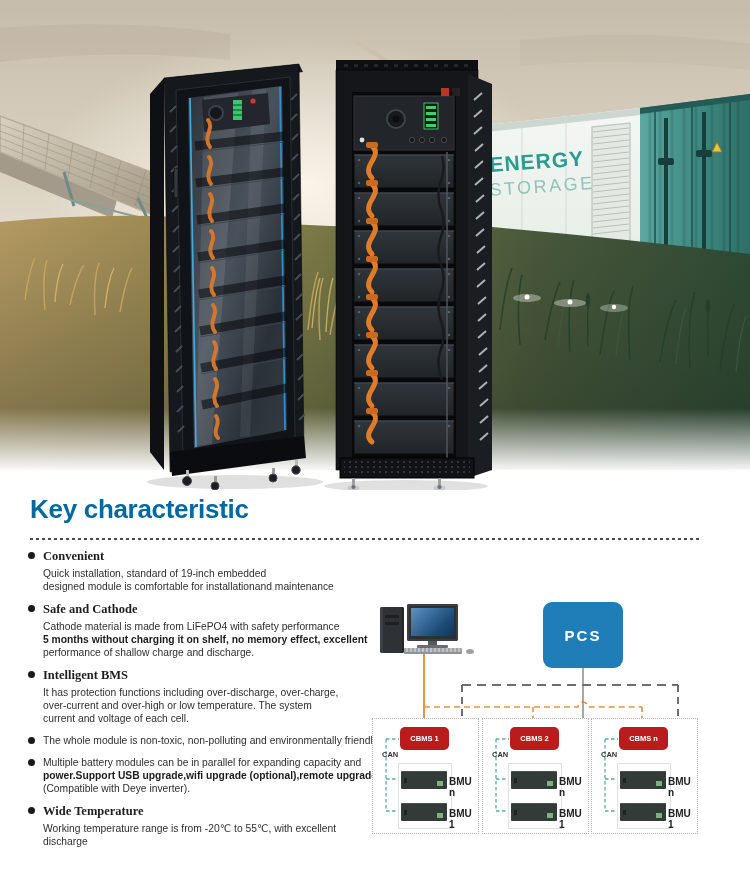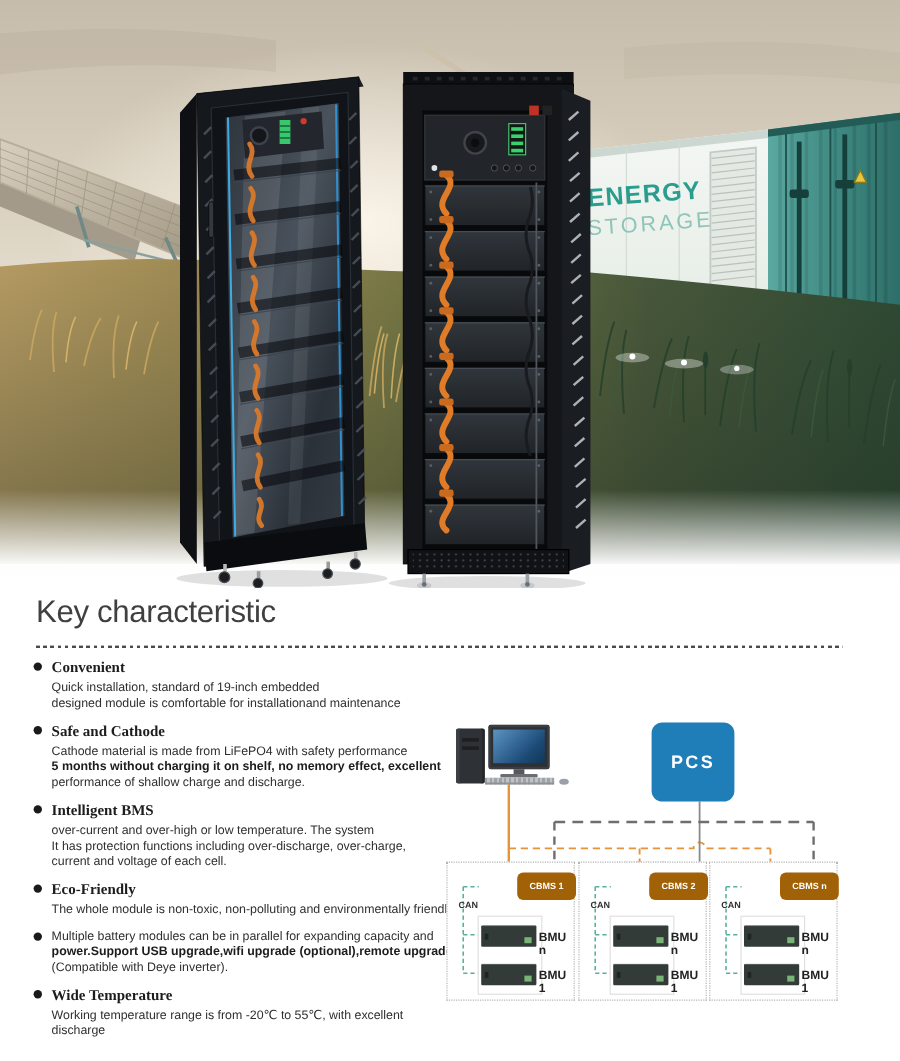--- a/index.html
+++ b/index.html
@@ -4,32 +4,32 @@
 <style>
   html,body{margin:0;padding:0;background:#fff;}
   body{width:750px;height:884px;position:relative;overflow:hidden;
        font-family:"Liberation Sans","DejaVu Sans",sans-serif;color:#222;}
   .abs{position:absolute;}
   
   #hero{left:0;top:0;width:750px;height:490px;}
   #hero svg{display:block;}
   .hero-word1{font-weight:bold;letter-spacing:1px;}
   
-  #section-title{left:30px;top:494px;font-size:26px;font-weight:400;color:#404040;letter-spacing:-0.3px;}
+  #section-title{left:30px;top:494px;font-size:26px;font-weight:700;color:#0369a1;letter-spacing:-0.3px;}
   #separator{left:30px;top:538px;width:672px;height:2px;
     background:repeating-linear-gradient(90deg,#4a4a4a 0 3px,transparent 3px 6px);}
   
   #features{left:28px;top:549px;width:352px;}
   .feature{margin-bottom:9px;position:relative;padding-left:15px;}
   .feature .dot{position:absolute;left:0;top:3px;width:7px;height:7px;border-radius:50%;background:#1a1a1a;}
   .f-title{font-size:12.5px;font-weight:bold;color:#1d1d1d;margin-bottom:3px;font-family:Liberation Serif, serif;}
   .f-line{font-size:10.3px;line-height:13px;color:#2e2e2e;}
   .f-line.bold{font-weight:bold;color:#1c1c1c;}
   
-  .pcs{left:543px;top:602px;width:69px;height:66px;background:#1f7db8;border-radius:9px;
+  .pcs{left:543px;top:602px;width:80px;height:66px;background:#1f7db8;border-radius:9px;
        color:#fff;font-weight:bold;font-size:15px;letter-spacing:2px;
        display:flex;align-items:center;justify-content:center;}
   .bus-label{font-size:7.5px;font-weight:bold;text-align:center;width:80px;margin-top:45px;}
   #lbl-can485{left:494px;top:671px;color:#3a3a3a;}
   #lbl-tcpip{left:475px;top:693px;color:#6b6b6b;}
   
   .tower{left:380px;top:607px;width:24px;height:46px;background:#2e3135;border-radius:2px;
          box-shadow:inset 3px 0 0 #3c4046, inset -2px 0 0 #232528;}
   .tower i{position:absolute;left:5px;right:5px;height:3px;background:#1d1f22;display:block;}
   .monitor{left:407px;top:604px;width:51px;height:37px;background:#2e3134;border-radius:2px;
@@ -38,22 +38,22 @@
           background:linear-gradient(135deg,#5b94c4,#1c4a76 70%,#123656);}
   .m-stand{left:428px;top:641px;width:9px;height:4px;background:#55585c;}
   .m-base{left:417px;top:645px;width:31px;height:3px;background:#6a6e72;border-radius:1px;}
   .keyboard{left:404px;top:648px;width:58px;height:6px;border-radius:1px;background:#b4b8bc;
             box-shadow:inset 0 -2px 0 #8e9296;
             background-image:repeating-linear-gradient(90deg,#9fa3a7 0 2px,#c0c4c8 2px 4px);}
   .mouse{left:466px;top:649px;width:8px;height:5px;border-radius:50%;background:#9aa0a6;}
   
   .group{top:718px;width:105px;height:114px;border:1px dotted #b5b5b5;background:#fff;}
   .g1{left:372px;} .g2{left:482px;} .g3{left:591px;}
-  .cbms{position:absolute;left:27px;top:8px;width:49px;height:23px;background:#a16207;border-radius:5px;
-        color:#fff;font-size:7.5px;font-weight:bold;display:flex;align-items:center;justify-content:center;margin-left:31px;}
+  .cbms{position:absolute;left:27px;top:8px;width:49px;height:23px;background:#b91c1c;border-radius:5px;
+        color:#fff;font-size:7.5px;font-weight:bold;display:flex;align-items:center;justify-content:center;}
   .can-lbl{position:absolute;left:9px;top:31px;font-size:7.5px;font-weight:bold;color:#333;}
   .panel{position:absolute;left:25px;top:44px;width:52px;height:64px;background:#fff;border:1px solid #e0e0e0;}
   .bmu{position:absolute;left:28px;width:46px;height:17px;background:#333b39;border-radius:1px;
        border-top:1px solid #4a5350;}
   .bmu .tag{position:absolute;right:4px;bottom:3px;width:6px;height:5px;background:#79b377;}
   .bmu .scr{position:absolute;left:3px;top:6px;width:3px;height:5px;background:#1e2422;}
   .bmu-top{top:52px;} .bmu-bot{top:84px;}
   .bmu-lbl{position:absolute;left:76px;font-size:10px;font-weight:bold;color:#222;}
   .bl-top{top:57px;} .bl-bot{top:89px;}
   .gline{position:absolute;left:0;top:0;pointer-events:none;}
@@ -519,27 +519,26 @@
   <div class="feature">
     <span class="dot"></span>
     <div class="f-title">Safe and Cathode</div>
     <div class="f-line">Cathode material is made from LiFePO4 with safety performance</div>
     <div class="f-line bold">5 months without charging it on shelf, no memory effect, excellent</div>
     <div class="f-line">performance of shallow charge and discharge.</div>
   </div>
   <div class="feature">
     <span class="dot"></span>
     <div class="f-title">Intelligent BMS</div>
+    <div class="f-line">It has protection functions including over-discharge, over-charge,</div>
     <div class="f-line">over-current and over-high or low temperature. The system</div>
-    <div class="f-line">It has protection functions including over-discharge, over-charge,</div>
     <div class="f-line">current and voltage of each cell.</div>
   </div>
   <div class="feature">
     <span class="dot"></span>
-    <div class="f-title">Eco-Friendly</div>
     <div class="f-line">The whole module is non-toxic, non-polluting and environmentally friendly.</div>
   </div>
   <div class="feature">
     <span class="dot"></span>
     <div class="f-line">Multiple battery modules can be in parallel for expanding capacity and</div>
     <div class="f-line bold">power.Support USB upgrade,wifi upgrade (optional),remote upgrade</div>
     <div class="f-line">(Compatible with Deye inverter).</div>
   </div>
   <div class="feature">
     <span class="dot"></span>

